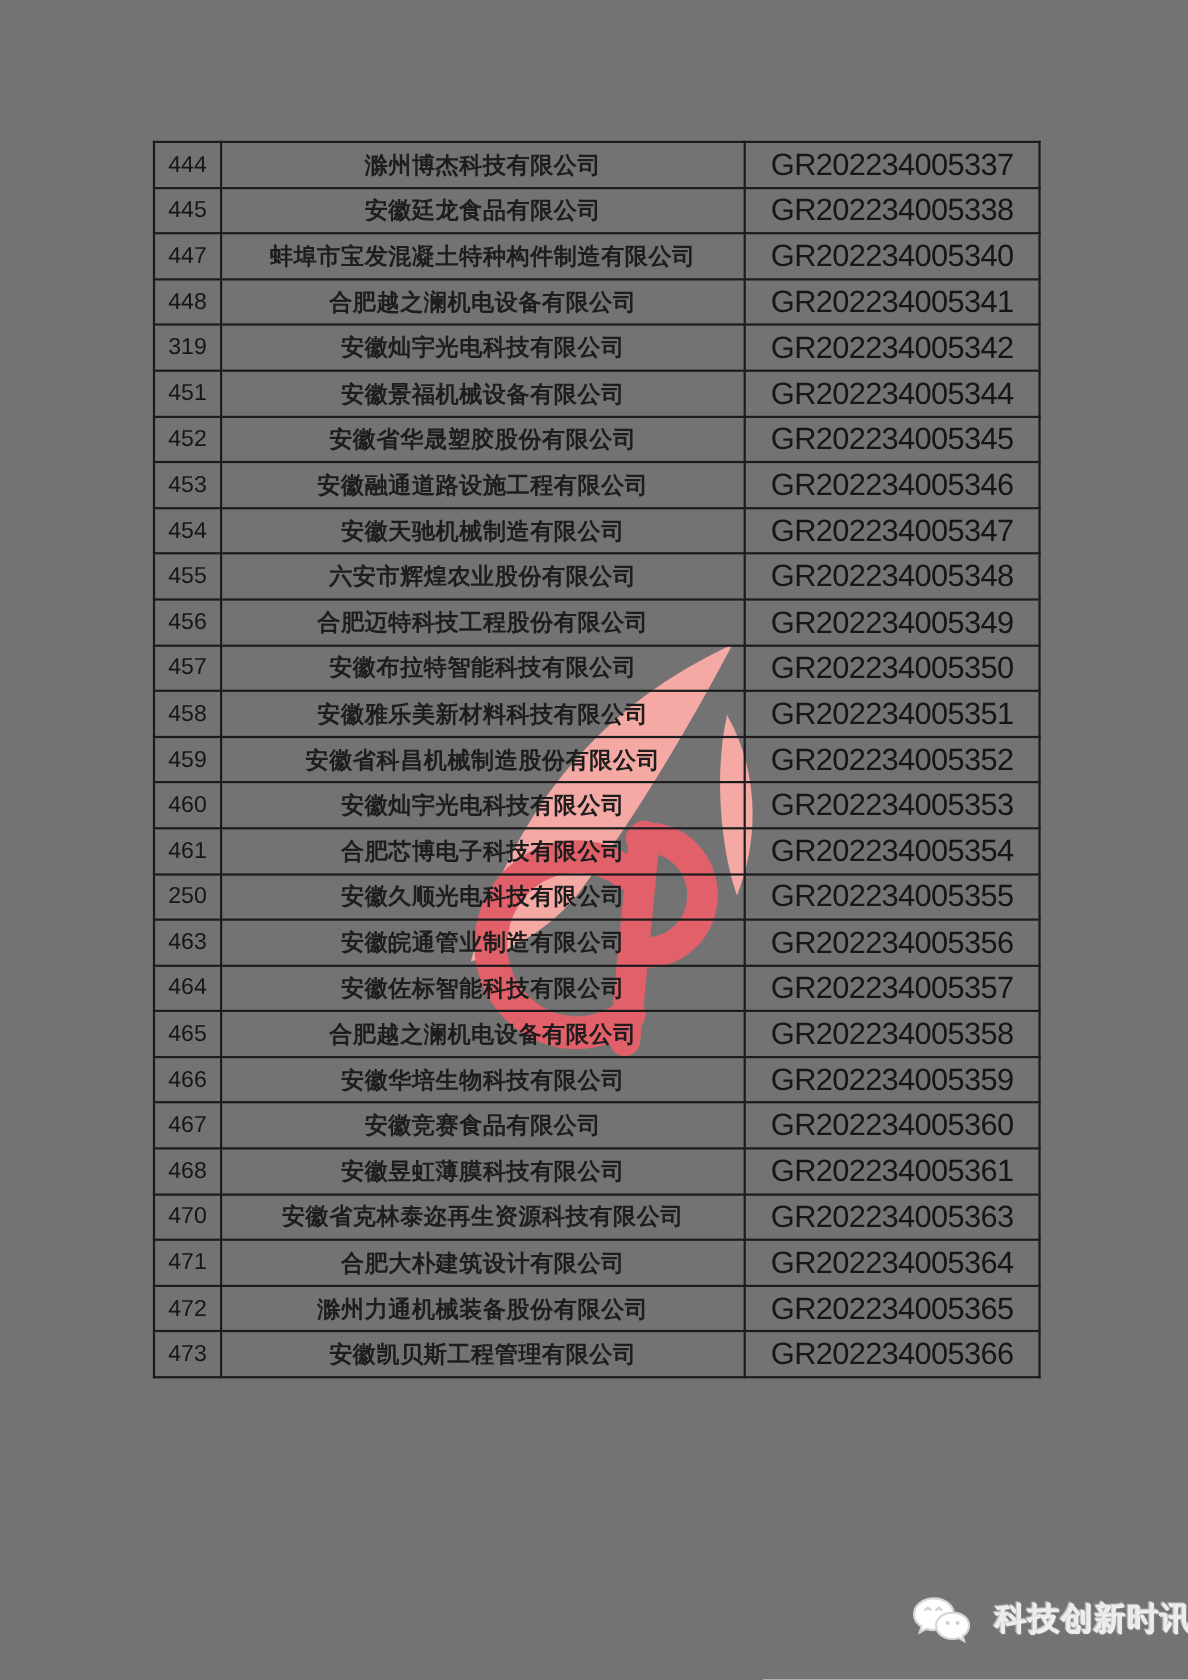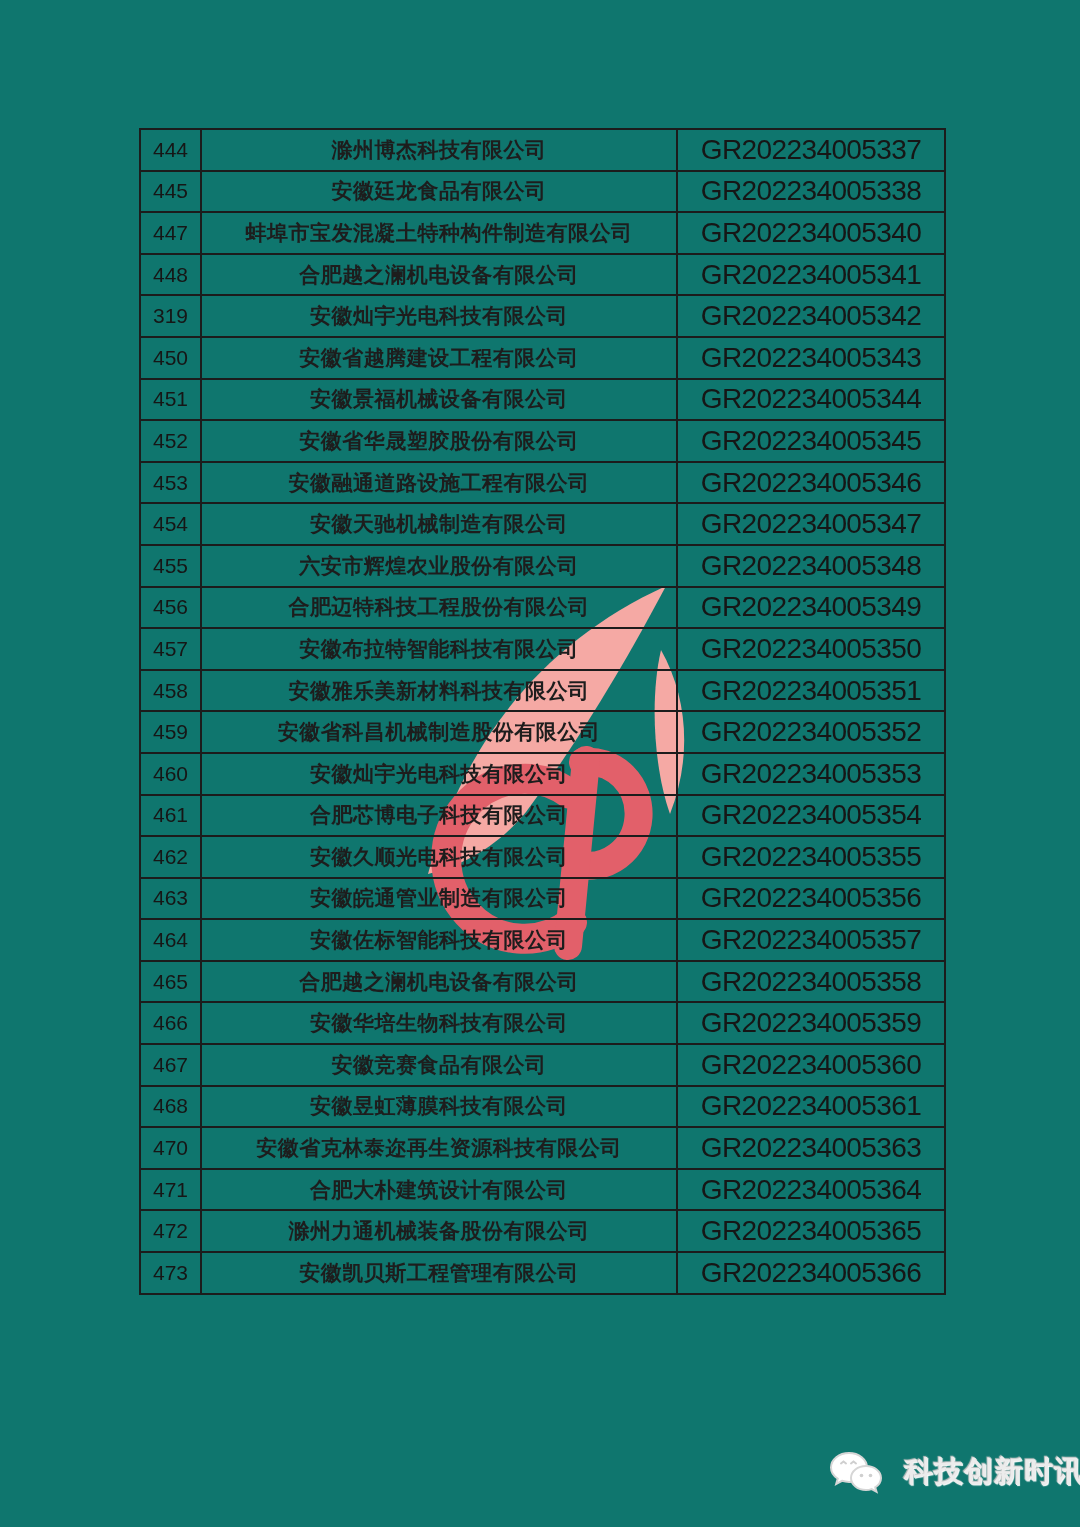--- a/index.html
+++ b/index.html
@@ -5,21 +5,21 @@
   html, body {
     margin: 0;
     padding: 0;
     background: #ffffff;
     font-family: "Liberation Sans", "DejaVu Sans", sans-serif;
   }
   .page {
     position: relative;
     width: 1080px;
     height: 1527px;
-    background: #0f766e;
+    background: #737373;
     overflow: hidden;
   }
   
   .logo-watermark {
     position: absolute;
     left: 418px;
     top: 572px;
     width: 322px;
     height: 390px;
     z-index: 1;
@@ -125,25 +125,20 @@
             <td class="col-index">448</td>
             <td class="col-company">合肥越之澜机电设备有限公司</td>
             <td class="col-code">GR202234005341</td>
           </tr>
           <tr>
             <td class="col-index">319</td>
             <td class="col-company">安徽灿宇光电科技有限公司</td>
             <td class="col-code">GR202234005342</td>
           </tr>
           <tr>
-            <td class="col-index">450</td>
-            <td class="col-company">安徽省越腾建设工程有限公司</td>
-            <td class="col-code">GR202234005343</td>
-          </tr>
-          <tr>
             <td class="col-index">451</td>
             <td class="col-company">安徽景福机械设备有限公司</td>
             <td class="col-code">GR202234005344</td>
           </tr>
           <tr>
             <td class="col-index">452</td>
             <td class="col-company">安徽省华晟塑胶股份有限公司</td>
             <td class="col-code">GR202234005345</td>
           </tr>
           <tr>
@@ -185,21 +180,21 @@
             <td class="col-index">460</td>
             <td class="col-company">安徽灿宇光电科技有限公司</td>
             <td class="col-code">GR202234005353</td>
           </tr>
           <tr>
             <td class="col-index">461</td>
             <td class="col-company">合肥芯博电子科技有限公司</td>
             <td class="col-code">GR202234005354</td>
           </tr>
           <tr>
-            <td class="col-index">462</td>
+            <td class="col-index">250</td>
             <td class="col-company">安徽久顺光电科技有限公司</td>
             <td class="col-code">GR202234005355</td>
           </tr>
           <tr>
             <td class="col-index">463</td>
             <td class="col-company">安徽皖通管业制造有限公司</td>
             <td class="col-code">GR202234005356</td>
           </tr>
           <tr>
             <td class="col-index">464</td>

